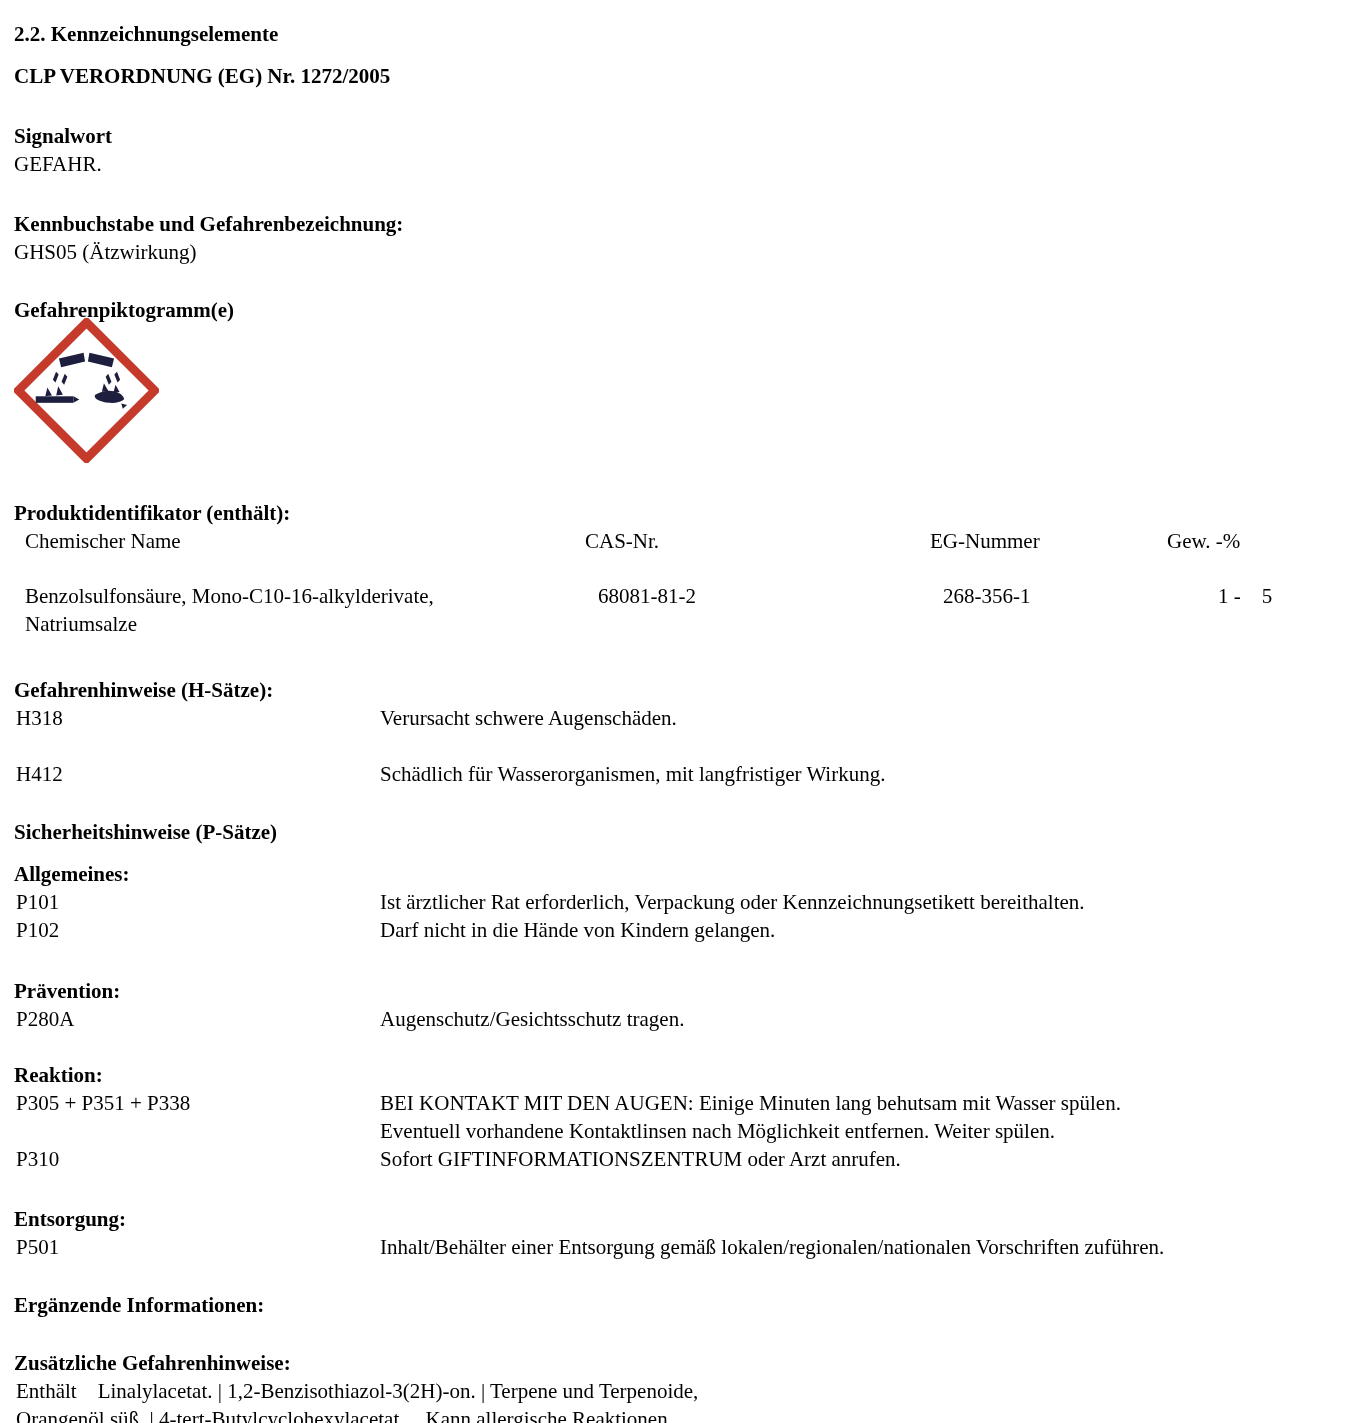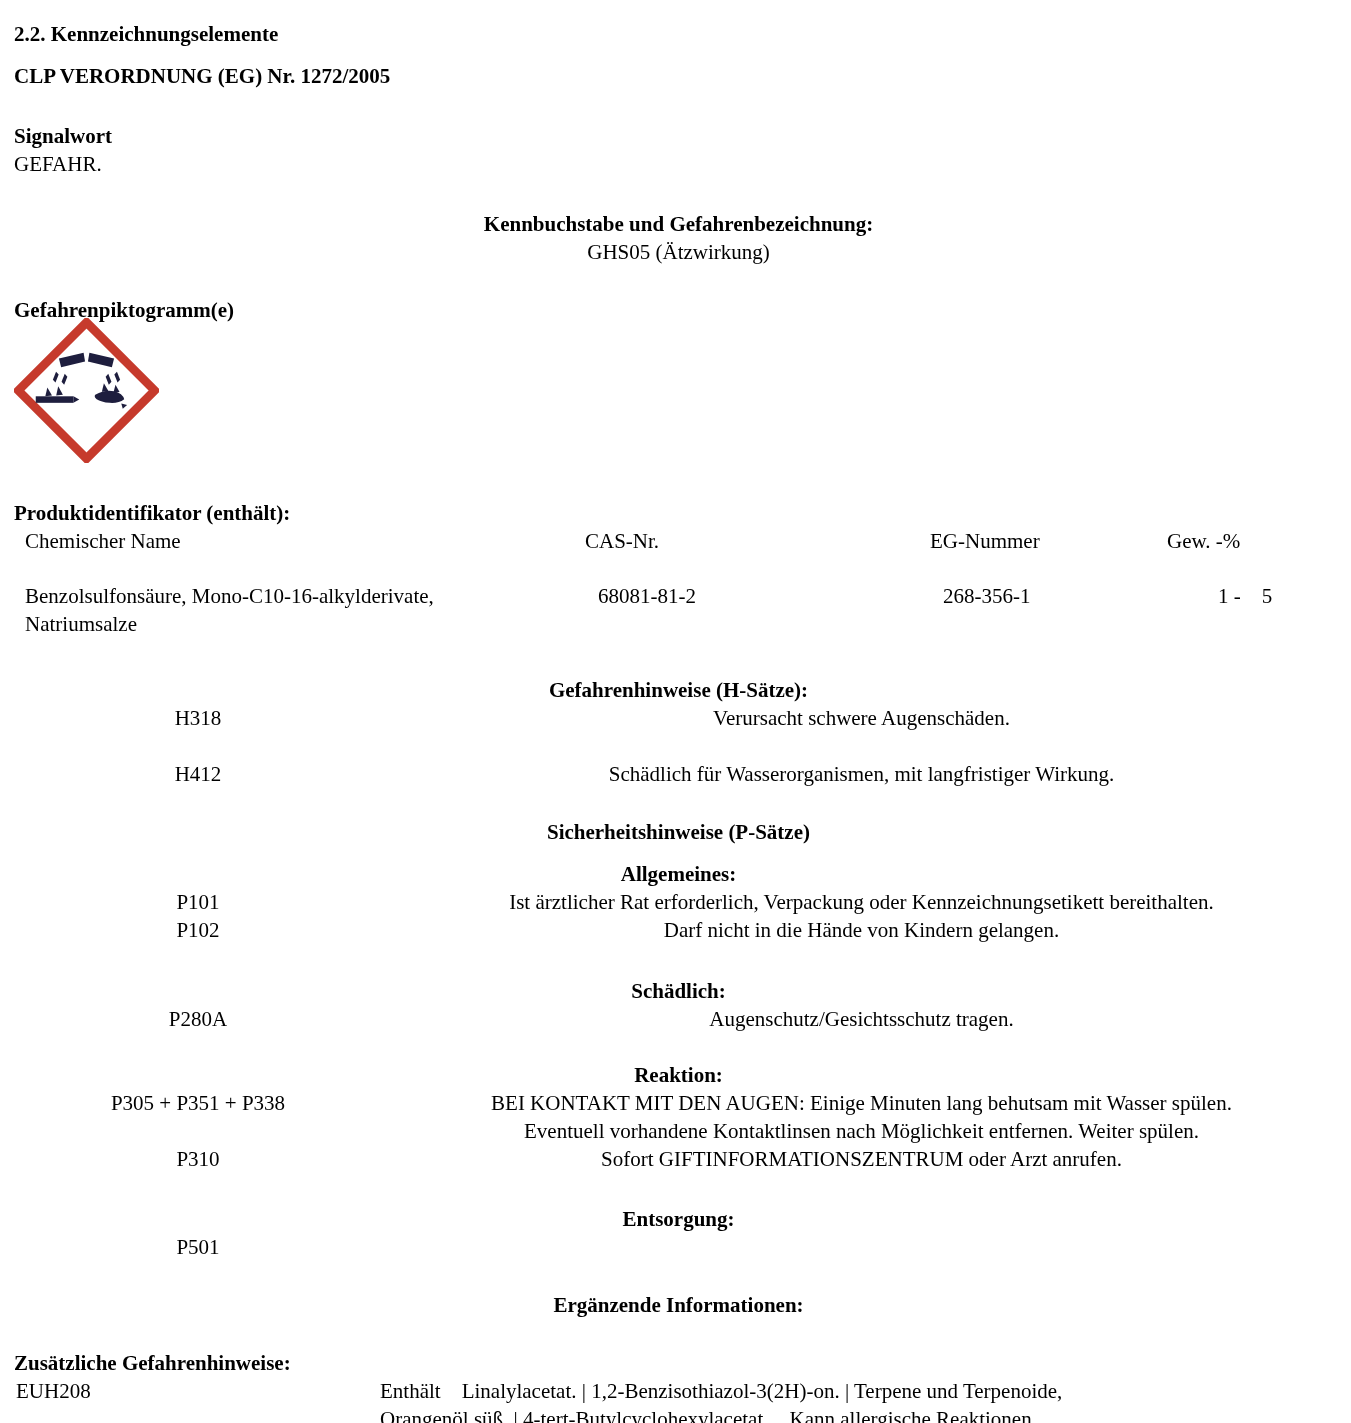--- a/index.html
+++ b/index.html
@@ -8,21 +8,21 @@
     font-family: "Liberation Serif", "DejaVu Serif", serif;
     font-size: 21px; line-height: 28px; color: #000;
   }
   .page { padding: 6px 8px 0 14px; }
   .b { font-weight: bold; margin-top: 14px; }
   .row { display: flex; align-items: flex-start; padding-left: 2px; }
   .code { flex: 0 0 364px; white-space: pre; }
   .text { flex: 1; white-space: pre-wrap; }
 
   .mb-sec { margin-bottom: 32px; }
-  .mb-30 { margin-bottom: 30px; text-align: center; }
+  .mb-30 { margin-bottom: 30px; }
   .mb-38 { margin-bottom: 38px; }
   .mt-27 { margin-top: 27px; }
   .mt-28 { margin-top: 28px; }
   .mt-32 { margin-top: 32px; }
   .mt-33 { margin-top: 33px; }
 
   .pictogram {
     display: block; width: 145px; height: 145px;
     margin: -6px 0 36px 0;
   }
@@ -124,50 +124,50 @@
     <div class="b">Allgemeines:</div>
     <div class="row">
       <span class="code">P101</span>
       <span class="text">Ist ärztlicher Rat erforderlich, Verpackung oder Kennzeichnungsetikett bereithalten.</span>
     </div>
     <div class="row">
       <span class="code">P102</span>
       <span class="text">Darf nicht in die Hände von Kindern gelangen.</span>
     </div>
 
-    <div class="b mt-33">Schädlich:</div>
+    <div class="b mt-33">Prävention:</div>
     <div class="row">
       <span class="code">P280A</span>
       <span class="text">Augenschutz/Gesichtsschutz tragen.</span>
     </div>
 
     <div class="b mt-28">Reaktion:</div>
     <div class="row">
       <span class="code">P305 + P351 + P338</span>
       <span class="text">BEI KONTAKT MIT DEN AUGEN: Einige Minuten lang behutsam mit Wasser spülen.
 Eventuell vorhandene Kontaktlinsen nach Möglichkeit entfernen. Weiter spülen.</span>
     </div>
     <div class="row">
       <span class="code">P310</span>
       <span class="text">Sofort GIFTINFORMATIONSZENTRUM oder Arzt anrufen.</span>
     </div>
 
     <div class="b mt-32">Entsorgung:</div>
     <div class="row">
       <span class="code">P501</span>
+      <span class="text">Inhalt/Behälter einer Entsorgung gemäß lokalen/regionalen/nationalen Vorschriften zuführen.</span>
     </div>
   </div>
 
   <div class="mb-30">
     <div class="b">Ergänzende Informationen:</div>
   </div>
 
   <div>
     <div class="b">Zusätzliche Gefahrenhinweise:</div>
     <div class="row">
-      <span class="code">EUH208</span>
       <span class="text">Enthält    Linalylacetat. | 1,2-Benzisothiazol-3(2H)-on. | Terpene und Terpenoide,
 Orangenöl süß. | 4-tert-Butylcyclohexylacetat.    Kann allergische Reaktionen
 hervorrufen.</span>
     </div>
   </div>
 
 </div>
 
 </body></html>

